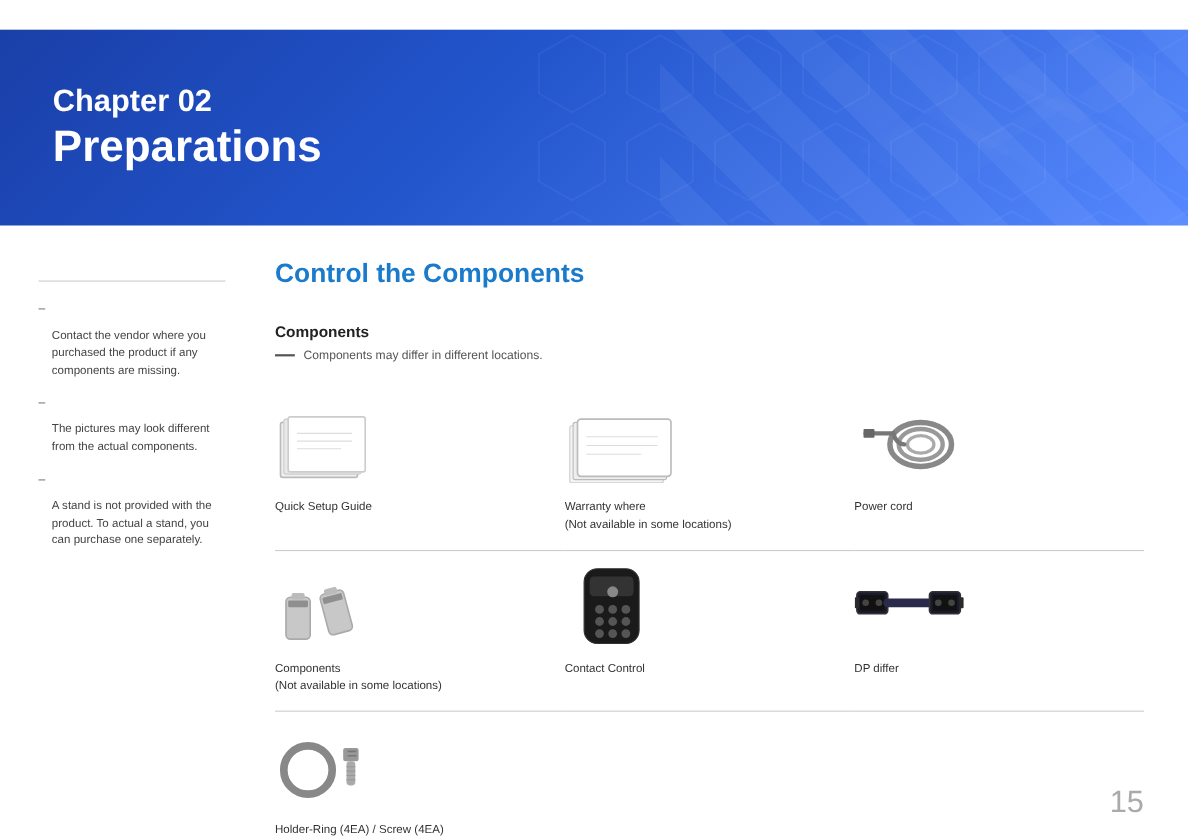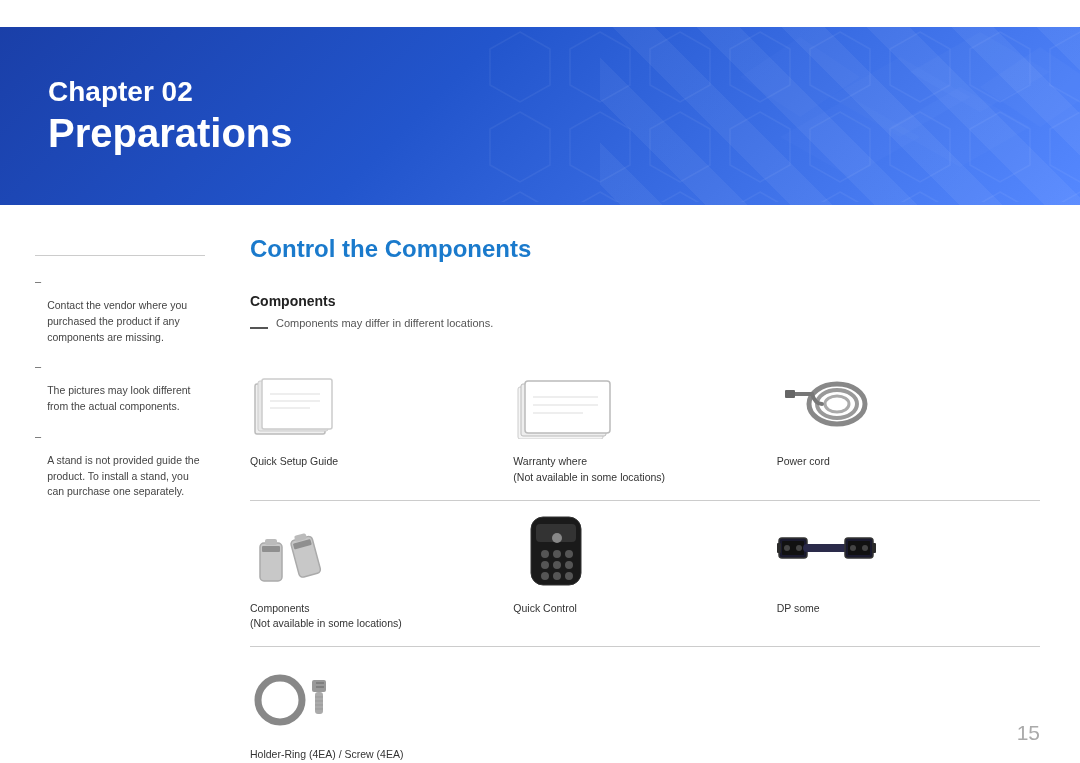--- a/index.html
+++ b/index.html
@@ -123,21 +123,21 @@
 
     .components-title {
       font-size: 14px;
       font-weight: 700;
       color: #222;
       margin-bottom: 8px;
     }
 
     .components-note {
       display: flex;
-      align-items: flex-end;
+      align-items: center;
       gap: 8px;
       margin-bottom: 25px;
     }
 
     .note-dash {
       width: 18px;
       height: 2px;
       background: #555;
       flex-shrink: 0;
     }
@@ -174,21 +174,21 @@
     }
 
     
     svg { display: block; }
 
     
     .page-number {
       position: absolute;
       bottom: 18px;
       right: 40px;
-      font-size: 21px;
+      font-size: 28px;
       color: #aaa;
       font-weight: 300;
     }
   </style>
 </head>
 <body>
 
 <div class="header-banner">
   <svg class="hex-pattern" viewBox="0 0 600 175" xmlns="http://www.w3.org/2000/svg">
 
@@ -219,21 +219,21 @@
     <div class="sidebar-item">
       <span class="sidebar-dash">–</span>
       <span class="sidebar-text">Contact the vendor where you purchased the product if any components are missing.</span>
     </div>
     <div class="sidebar-item">
       <span class="sidebar-dash">–</span>
       <span class="sidebar-text">The pictures may look different from the actual components.</span>
     </div>
     <div class="sidebar-item">
       <span class="sidebar-dash">–</span>
-      <span class="sidebar-text">A stand is not provided guide the product. To install a stand, you can purchase one separately.</span>
+      <span class="sidebar-text">A stand is not provided with the product. To actual a stand, you can purchase one separately.</span>
     </div>
   </div>
 
   <div class="main-content">
     <div class="section-title">Control the Components</div>
 
     <div class="components-title">Components</div>
 
     <div class="components-note">
       <div class="note-dash"></div>
@@ -333,21 +333,21 @@
             <circle cx="44" cy="53" r="4" fill="#555"></circle>
             <circle cx="56" cy="53" r="4" fill="#555"></circle>
             <circle cx="32" cy="64" r="4" fill="#555"></circle>
             <circle cx="44" cy="64" r="4" fill="#555"></circle>
             <circle cx="56" cy="64" r="4" fill="#555"></circle>
 
             <circle cx="44" cy="26" r="5" fill="#888"></circle>
           </svg>
         </div>
         <div class="component-label">
-          <span>Quick Control</span>
+          <span>Contact Control</span>
         </div>
       </div>
 
       <div class="component-item">
         <div class="component-image">
           <svg width="100" height="75" viewBox="0 0 100 75" xmlns="http://www.w3.org/2000/svg">
 
             <rect x="2" y="25" width="28" height="20" rx="3" fill="#1a1a2e" stroke="#333" stroke-width="1.5"></rect>
             <rect x="5" y="28" width="22" height="14" rx="1" fill="#111"></rect>
             <rect x="0" y="30" width="4" height="10" rx="1" fill="#2a2a2a"></rect>
@@ -358,21 +358,21 @@
             <rect x="71" y="28" width="22" height="14" rx="1" fill="#111"></rect>
             <rect x="95" y="30" width="4" height="10" rx="1" fill="#2a2a2a"></rect>
 
             <circle cx="10" cy="35" r="3" fill="#444"></circle>
             <circle cx="22" cy="35" r="3" fill="#444"></circle>
             <circle cx="76" cy="35" r="3" fill="#444"></circle>
             <circle cx="88" cy="35" r="3" fill="#444"></circle>
           </svg>
         </div>
         <div class="component-label">
-          <span>DP some</span>
+          <span>DP differ</span>
         </div>
       </div>
 
       <div class="component-item">
         <div class="component-image">
           <svg width="100" height="75" viewBox="0 0 100 75" xmlns="http://www.w3.org/2000/svg">
 
             <circle cx="30" cy="40" r="22" fill="none" stroke="#888" stroke-width="7"></circle>
             <circle cx="30" cy="40" r="14" fill="#fff"></circle>
 

